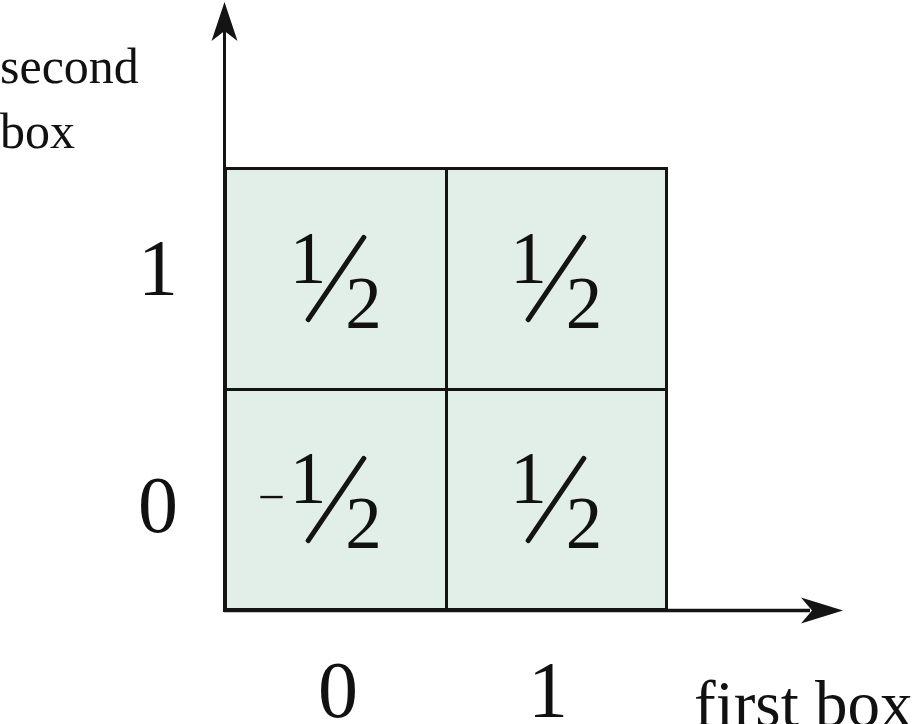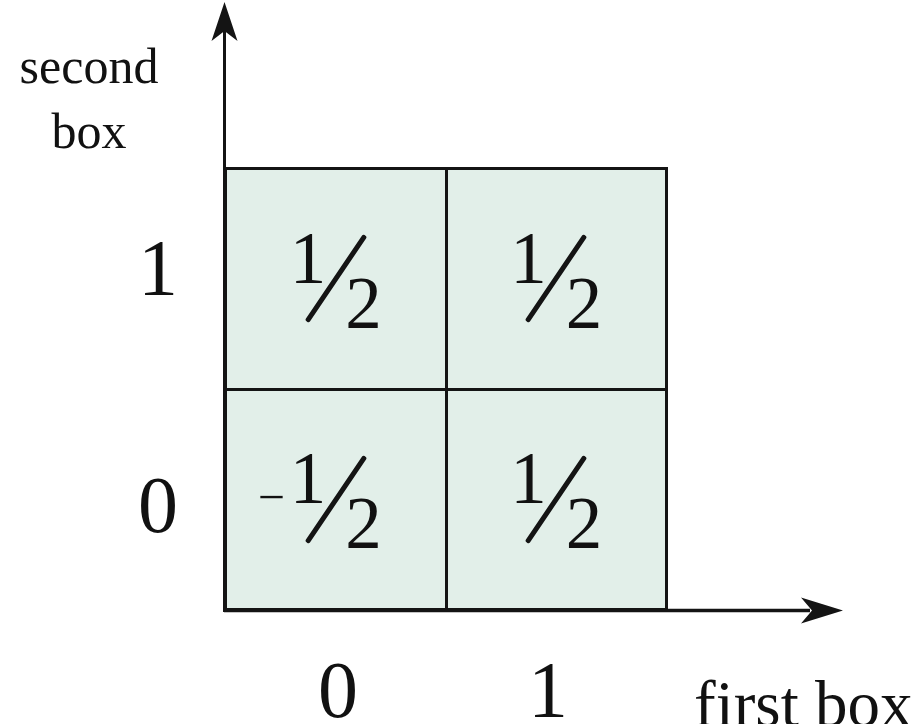--- a/index.html
+++ b/index.html
@@ -80,21 +80,21 @@
     color: #111111;
   }
   
   .y-axis-label {
     position: absolute;
     left: 0px;
     top: 34px;
     width: 178px;
     font-size: 50px;
     line-height: 65px;
-    text-align: center;
+    text-align: left;
   }
   .x-axis-label {
     position: absolute;
     left: 694px;
     top: 672px;
     font-size: 65px;
     line-height: 1;
     white-space: nowrap;
   }
   .tick-label {

